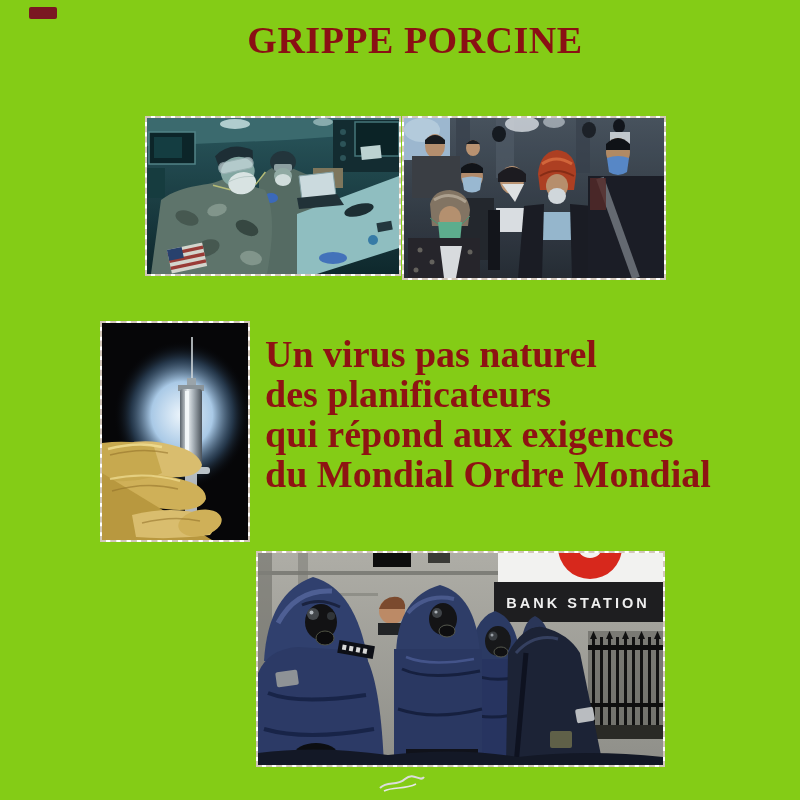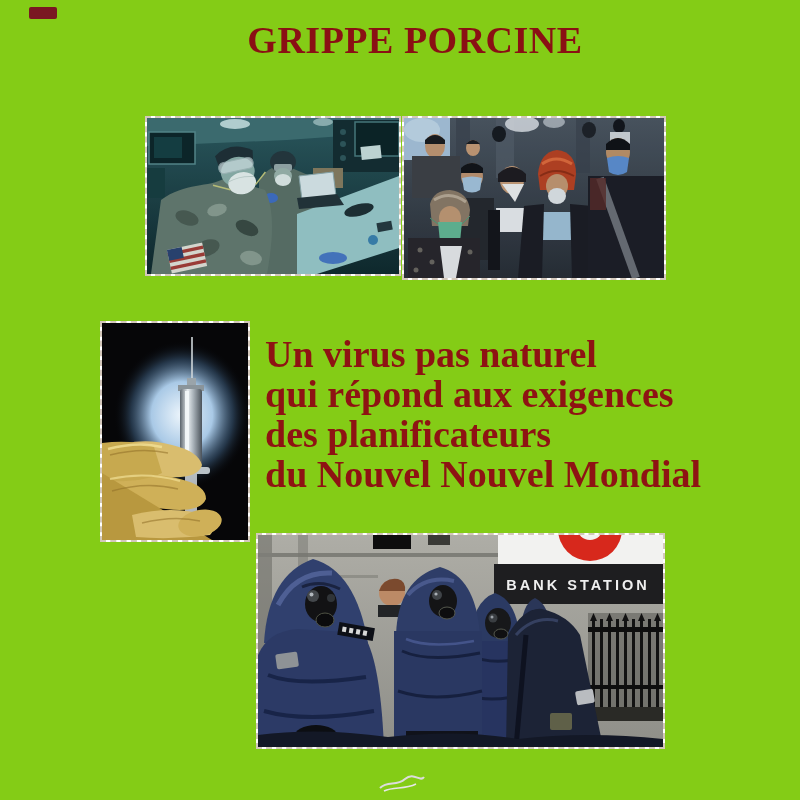--- a/index.html
+++ b/index.html
@@ -197,26 +197,26 @@
       <path d="M30,192 Q70,182 104,192 Q118,200 108,212 Q70,217 34,214 Z" fill="#d9bd6e"></path>
       <ellipse cx="98" cy="200" rx="22" ry="13" fill="#cfb058" transform="rotate(-12 98 200)"></ellipse>
       <path d="M8,132 Q40,124 66,130 M10,168 Q44,158 76,166 M40,200 Q72,192 98,198" stroke="#8f6f28" stroke-width="1.5" fill="none" opacity=".55"></path>
       <path d="M6,126 Q36,118 60,124" stroke="#f1e095" stroke-width="2.5" fill="none" opacity=".8"></path>
       <path d="M8,156 Q44,148 78,158" stroke="#f1e095" stroke-width="2" fill="none" opacity=".7"></path>
     </svg>
   </div>
 
   <div class="slogan">
     <div>Un virus pas naturel</div>
+    <div>des planificateurs</div>
     <div>qui répond aux exigences</div>
-    <div>des planificateurs</div>
-    <div>du Nouvel Nouvel Mondial</div>
-  </div>
-
-  <div class="photo" style="left:256px;top:533px;width:405px;height:212px;text-align:right;">
+    <div>du Mondial Ordre Mondial</div>
+  </div>
+
+  <div class="photo" style="left:256px;top:551px;width:405px;height:212px;text-align:right;">
     <svg width="405" height="212" viewBox="0 0 405 212">
       <defs>
         <linearGradient id="stone" x1="0" y1="0" x2="0" y2="1">
           <stop offset="0" stop-color="#aeada6"></stop>
             <stop offset="1" stop-color="#8f8f89"></stop>
         </linearGradient>
       </defs>
       <rect width="405" height="212" fill="url(#stone)"></rect>
       <rect x="0" y="0" width="14" height="212" fill="#6e6e68" opacity=".6"></rect>
       <rect x="0" y="18" width="240" height="4" fill="#7e7e78"></rect>

